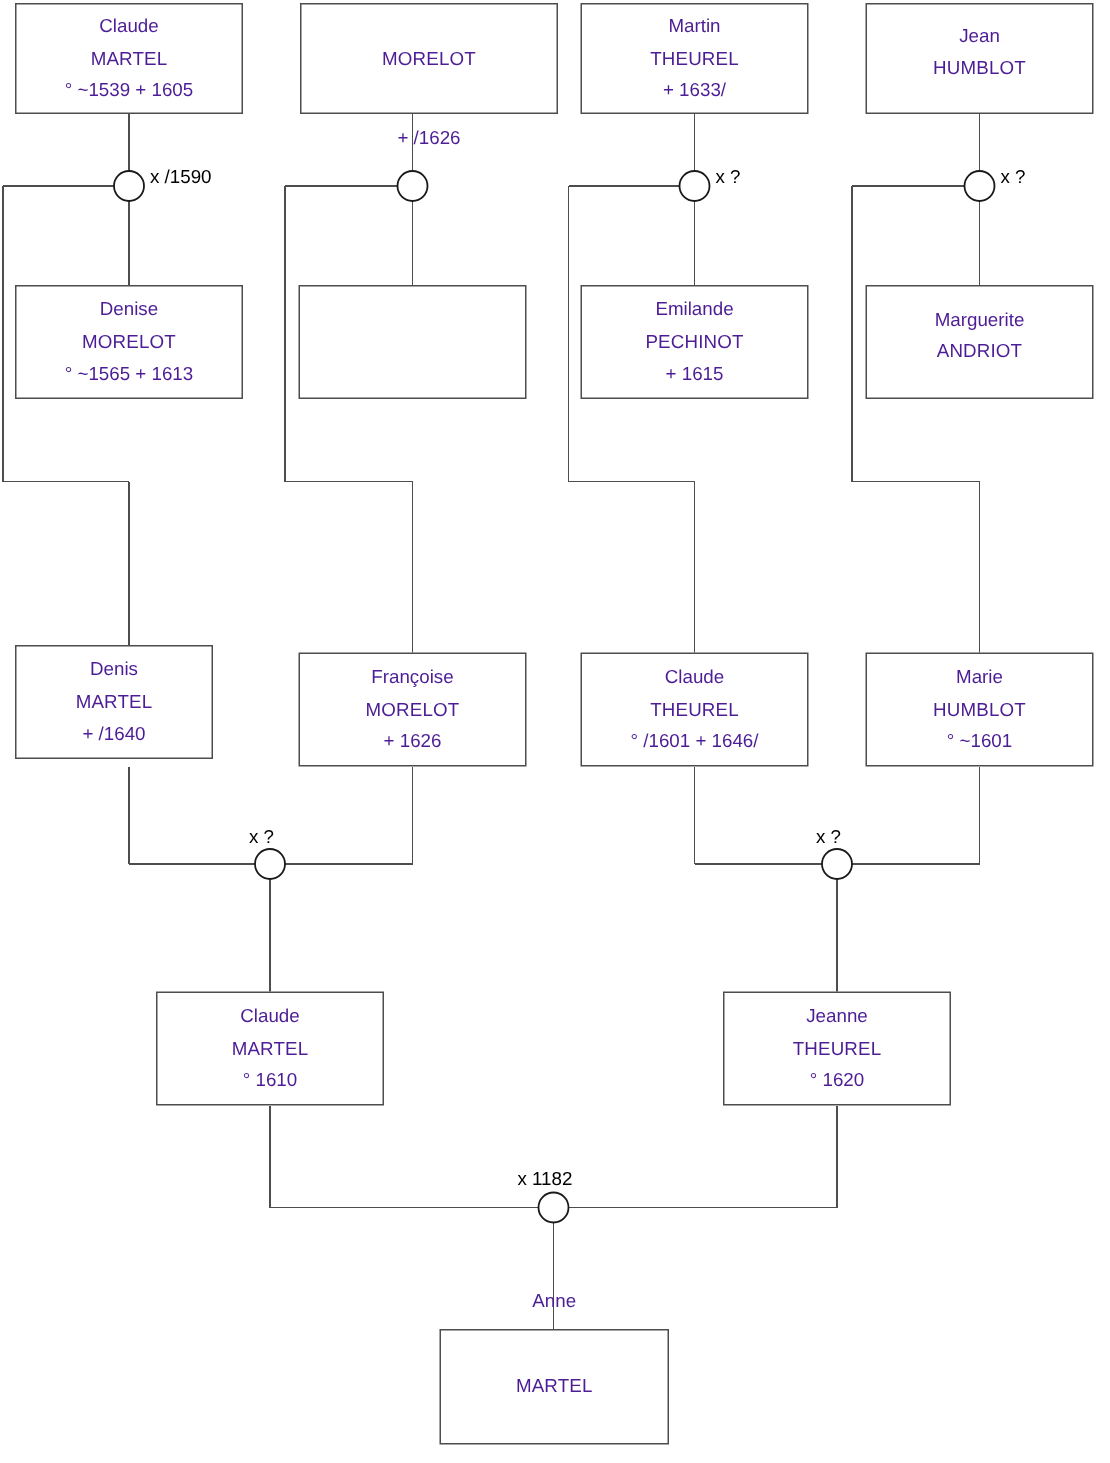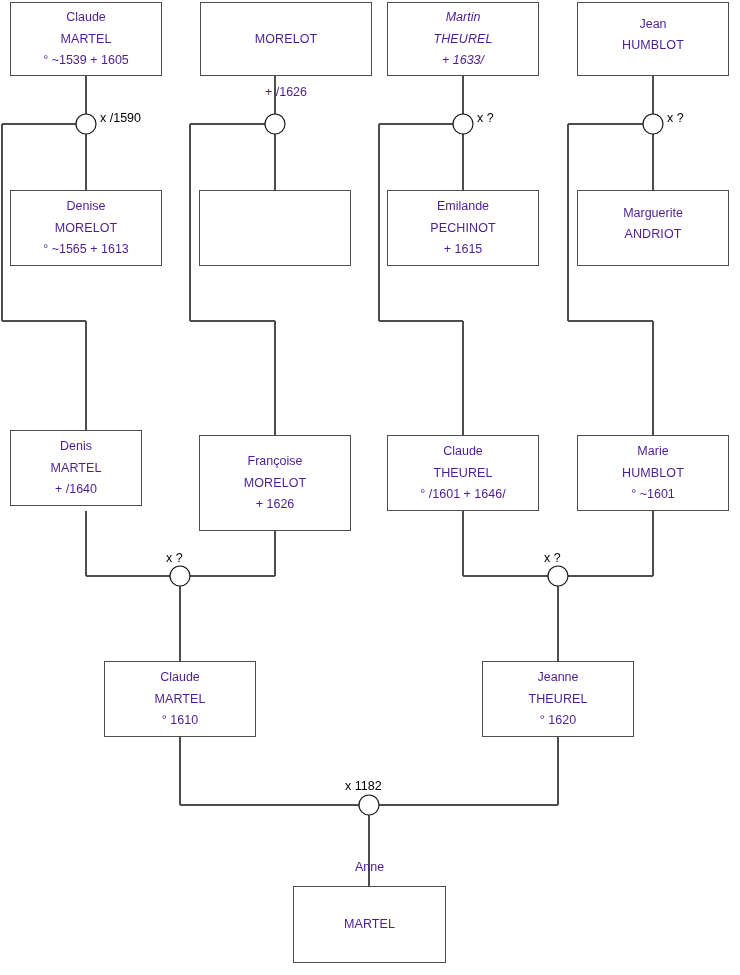--- a/index.html
+++ b/index.html
@@ -124,21 +124,21 @@
       <div class="person-box" style="left: 10px; top: 2px; width: 152px; height: 74px;">
         <div class="given">Claude</div>
         <div class="surname">MARTEL</div>
         <div class="dates">° ~1539 + 1605</div>
       </div>
       <div class="person-box" style="left: 200px; top: 2px; width: 172px; height: 74px; gap: 32px;">
         <div class="given">Pierre</div>
         <div class="surname">MORELOT</div>
         <div class="dates">+ /1626</div>
       </div>
-      <div class="person-box" style="left: 387px; top: 2px; width: 152px; height: 74px; font-style: italic;">
+      <div class="person-box" style="left: 387px; top: 2px; width: 152px; height: 74px;">
         <div class="given">Martin</div>
         <div class="surname">THEUREL</div>
         <div class="dates">+ 1633/</div>
       </div>
       <div class="person-box" style="left: 577px; top: 2px; width: 152px; height: 74px;">
         <div class="given">Jean</div>
         <div class="surname">HUMBLOT</div>
         <div class="dates"></div>
       </div>
       <div class="person-box" style="left: 10px; top: 190px; width: 152px; height: 76px;">
@@ -155,21 +155,21 @@
       <div class="person-box" style="left: 577px; top: 190px; width: 152px; height: 76px;">
         <div class="given">Marguerite</div>
         <div class="surname">ANDRIOT</div>
         <div class="dates"></div>
       </div>
       <div class="person-box" style="left: 10px; top: 430px; width: 132px; height: 76px;">
         <div class="given">Denis</div>
         <div class="surname">MARTEL</div>
         <div class="dates">+ /1640</div>
       </div>
-      <div class="person-box" style="left: 199px; top: 435px; width: 152px; height: 96px;">
+      <div class="person-box" style="left: 199px; top: 435px; width: 152px; height: 76px;">
         <div class="given">Françoise</div>
         <div class="surname">MORELOT</div>
         <div class="dates">+ 1626</div>
       </div>
       <div class="person-box" style="left: 387px; top: 435px; width: 152px; height: 76px;">
         <div class="given">Claude</div>
         <div class="surname">THEUREL</div>
         <div class="dates">° /1601 + 1646/</div>
       </div>
       <div class="person-box" style="left: 577px; top: 435px; width: 152px; height: 76px;">

